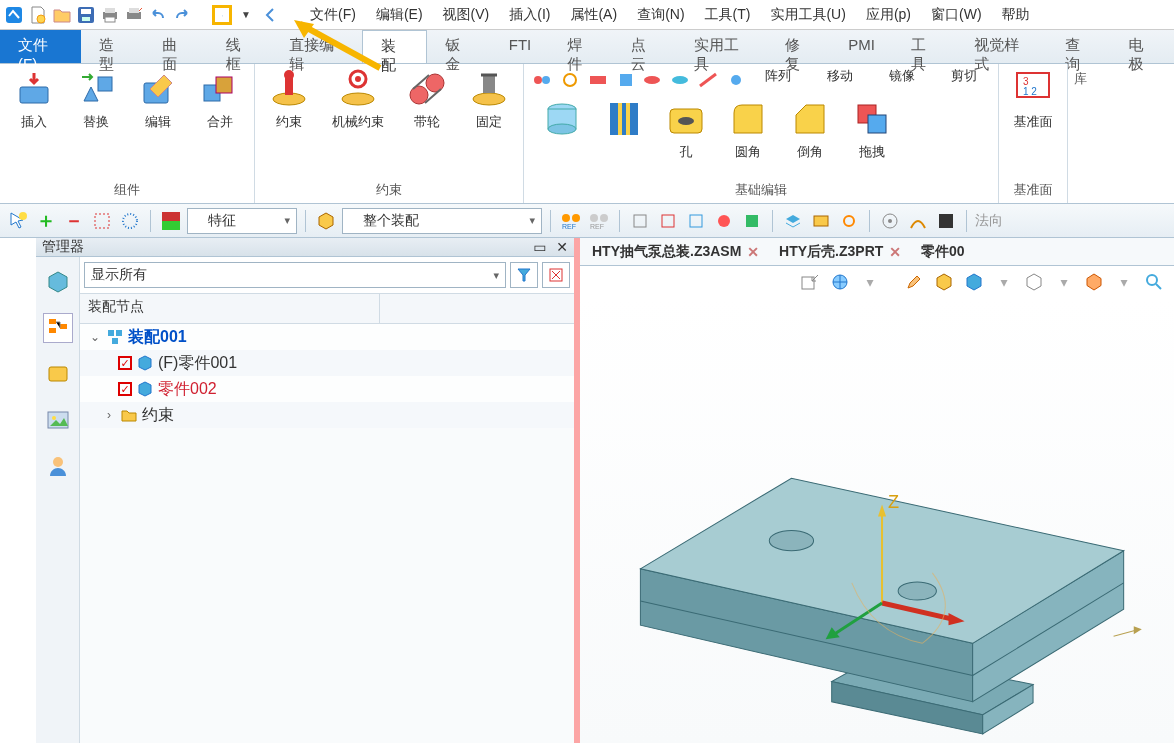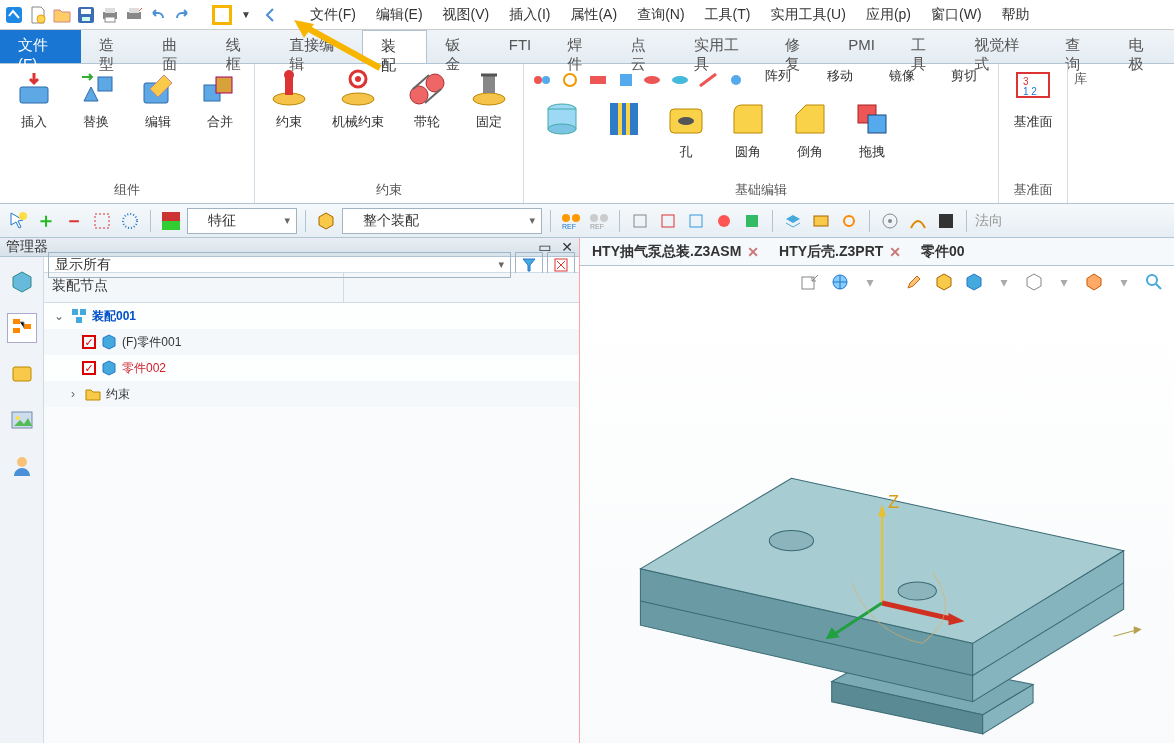--- a/index.html
+++ b/index.html
@@ -36,42 +36,42 @@
 .toolbar2 .t-btn { width: 24px; height: 24px; display: flex; align-items: center; justify-content: center; cursor: pointer; }
 .toolbar2 .sep { width: 1px; height: 22px; background: #b0c4d4; margin: 0 4px; }
 .toolbar2 select, .toolbar2 .combo { height: 26px; font-size: 14px; border: 1px solid #a0b4c4; background: #fff; padding: 0 20px; }
 .toolbar2 .combo { display: inline-flex; align-items: center; min-width: 110px; position: relative; }
 .toolbar2 .combo::after { content: "▾"; position: absolute; right: 6px; color: #666; font-size: 11px; }
 
 
 .main { display: flex; height: calc(743px - 30px - 34px - 140px - 34px); }
 
 
-.manager { width: 580px; display: flex; flex-direction: column; border-right: 1px solid #fca5a5; }
+.manager { width: 580px; display: flex; flex-direction: column; border-right: 6px solid #fca5a5; padding-left: 36px; }
 .manager-header { display: flex; align-items: center; height: 28px; background: linear-gradient(#e8eef4, #d8e2ea); padding: 0 6px; font-size: 14px; border-bottom: 1px solid #b0c4d4; justify-content: space-between; }
 .manager-body { display: flex; flex: 1; }
 .manager-side { width: 44px; background: #f0f4f8; border-right: 1px solid #d0dbe4; display: flex; flex-direction: column; align-items: center; gap: 16px; padding-top: 10px; }
 .manager-side .side-btn { width: 30px; height: 30px; cursor: pointer; display: flex; align-items: center; justify-content: center; }
 .manager-main { flex: 1; display: flex; flex-direction: column; }
-.filter-row { display: flex; align-items: center; height: 16px; border-bottom: 1px solid #d0dbe4; background: #fff; }
+.filter-row { display: flex; align-items: center; height: 37px; border-bottom: 1px solid #d0dbe4; background: #fff; }
 .filter-row .filter-combo { flex: 1; height: 26px; border: 1px solid #a0b4c4; margin: 0 4px; padding: 0 6px; display: flex; align-items: center; position: relative; }
 .filter-row .filter-combo::after { content: "▾"; position: absolute; right: 6px; color: #666; font-size: 11px; }
 .filter-row .f-btn { width: 28px; height: 26px; border: 1px solid #a0b4c4; margin-right: 4px; display: flex; align-items: center; justify-content: center; cursor: pointer; }
 .tree-header { height: 30px; display: flex; border-bottom: 1px solid #d0dbe4; background: #f4f7fa; }
 .tree-header .col1 { width: 300px; padding: 4px 8px; border-right: 1px solid #d0dbe4; }
 .tree-header .col2 { flex: 1; }
 .tree { flex: 1; background: #fff; overflow-y: auto; }
 .tree-row { display: flex; align-items: center; height: 26px; padding-left: 8px; gap: 4px; }
 .tree-row:nth-child(even) { background: #f5f8fb; }
 .tree-row:nth-child(odd) { background: #fdfefe; }
 .tree-row.empty { background: #f9fbfc; }
 .tree-row .exp { width: 14px; text-align: center; color: #666; cursor: pointer; font-size: 12px; }
 .tree-row .chk { width: 14px; height: 14px; border: 2px solid #d00; display: flex; align-items: center; justify-content: center; font-size: 11px; color: #d00; }
 .tree-row .ic { width: 18px; height: 18px; display: flex; align-items: center; justify-content: center; }
-.tree-row .lbl { font-size: 12px; }
+.tree-row .lbl { font-size: 16px; }
 
 
 .viewport { flex: 1; display: flex; flex-direction: column; position: relative; background: #fff; }
 .vp-tabs { display: flex; height: 28px; align-items: center; background: #f6f9fb; border-bottom: 1px solid #b0c4d4; gap: 20px; padding: 0 12px; font-weight: bold; }
 .vp-tab { display: flex; align-items: center; gap: 6px; font-size: 14px; cursor: pointer; }
 .vp-tab .close { color: #c77; cursor: pointer; }
 .vp-toolbar { display: flex; justify-content: flex-end; align-items: center; height: 32px; gap: 6px; padding: 0 8px; }
 .vp-toolbar .vt-btn { width: 24px; height: 24px; display: flex; align-items: center; justify-content: center; cursor: pointer; }
 .vp-canvas { flex: 1; position: relative; background: linear-gradient(#fff, #f8fafb); }
 

